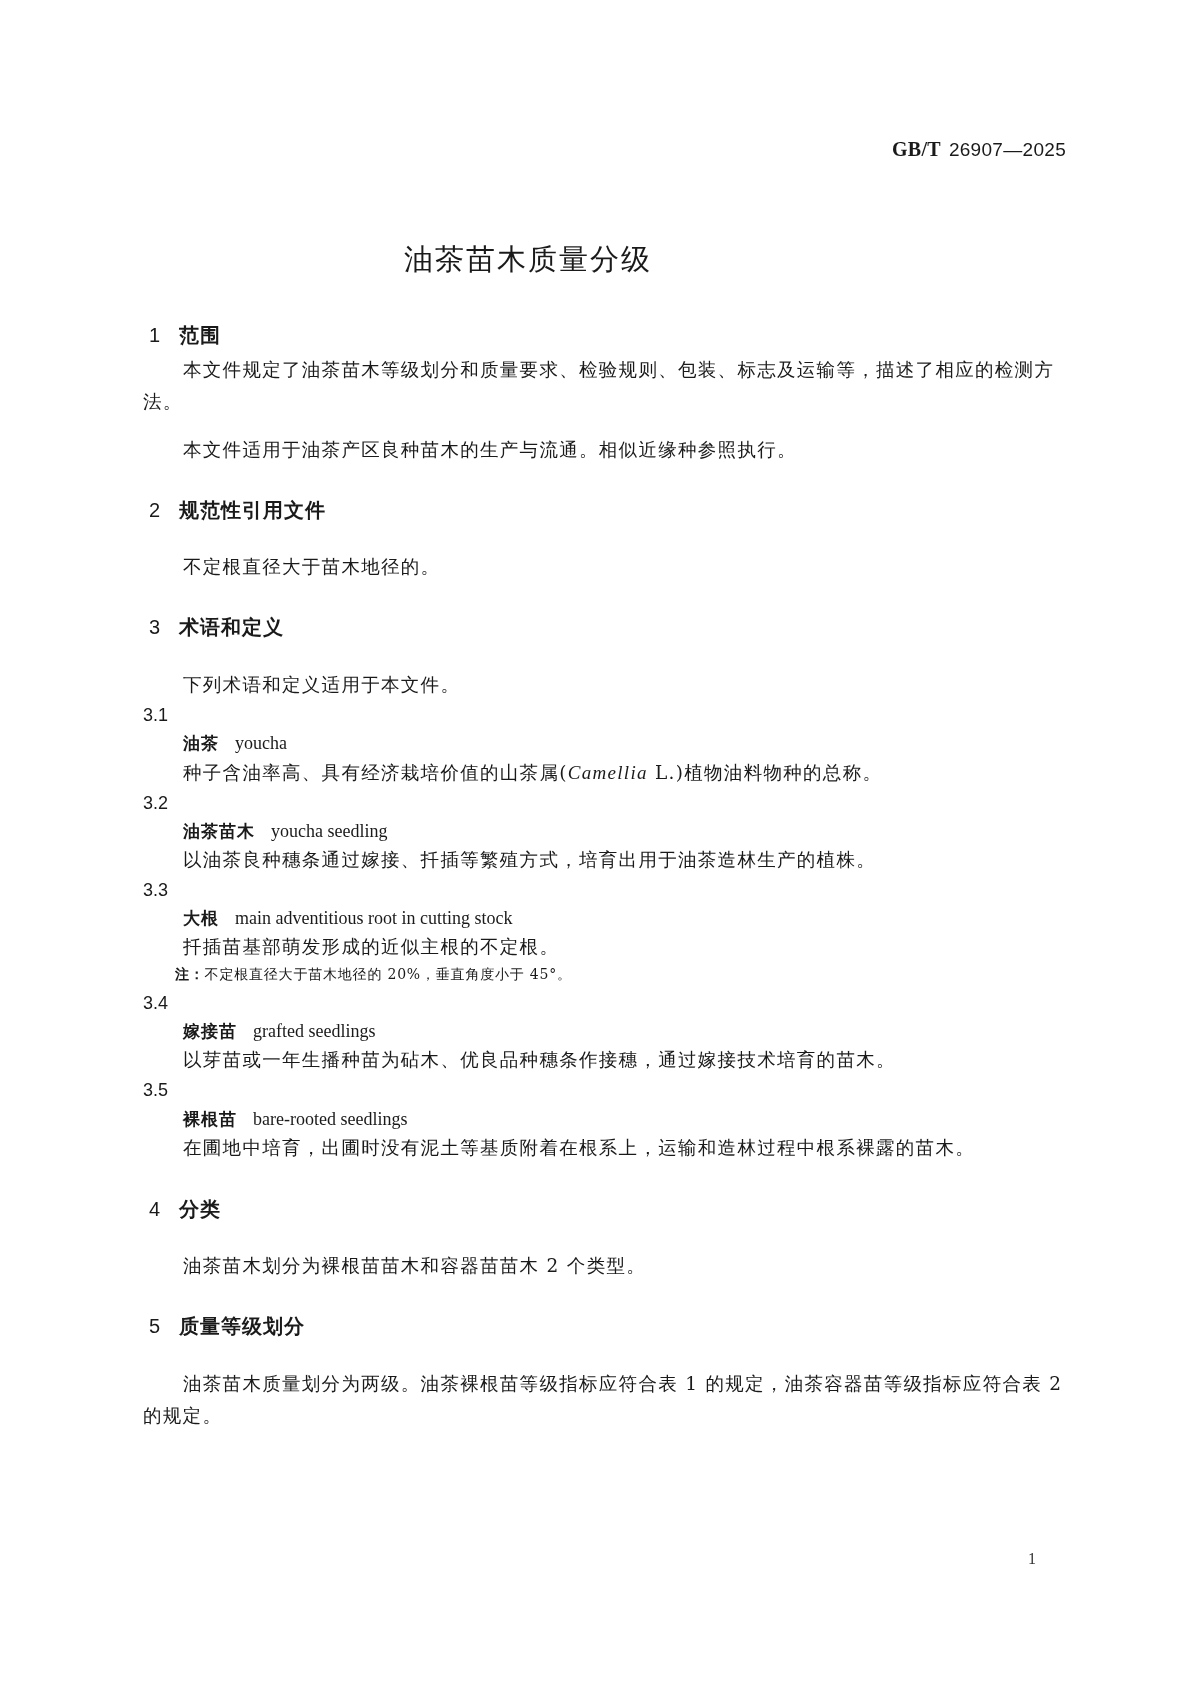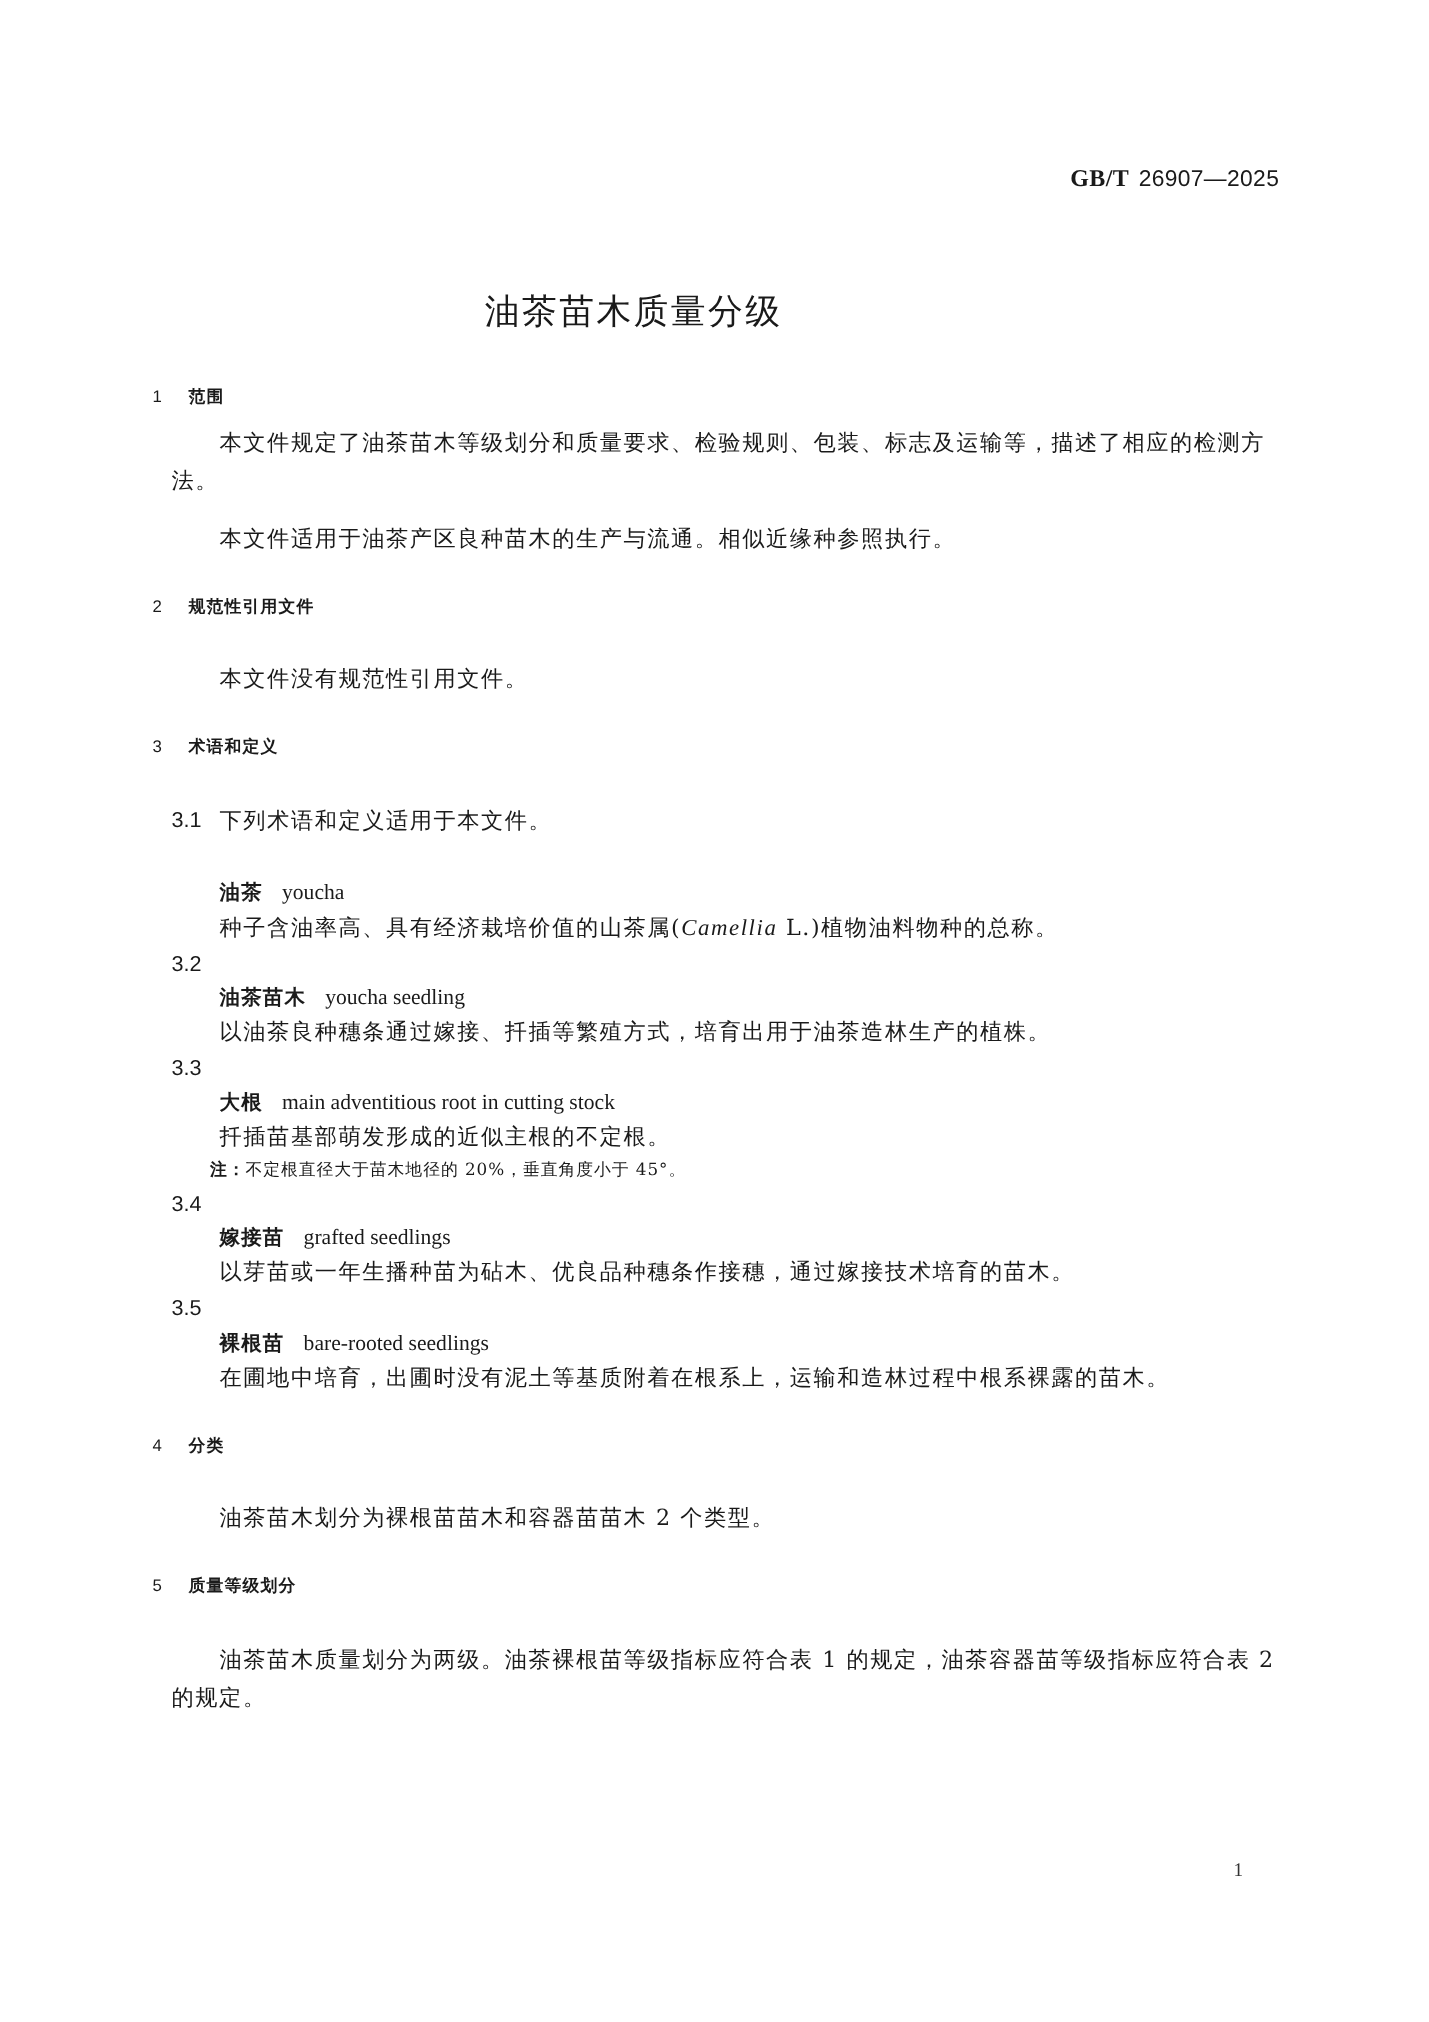--- a/index.html
+++ b/index.html
@@ -14,22 +14,22 @@
     font-size: 19px; letter-spacing: 0.3px;
   }
   .std-code .gbt { font-family: "Liberation Serif", serif; font-weight: bold; font-size: 20px; }
   .std-code .num { font-family: "Liberation Sans", sans-serif; font-size: 19px; margin-left: 8px; }
   .doc-title {
     left: 0; width: 1056px; top: 240px; text-align: center;
     font-family: "DejaVu Sans", sans-serif; font-size: 29px; letter-spacing: 2px;
     font-weight: 500;
   }
   .sec-head {
-    left: 127px;
-    font-family: "DejaVu Sans", sans-serif; font-size: 14px; font-weight: bold; letter-spacing: 1px;
+    left: 149px;
+    font-family: "DejaVu Sans", sans-serif; font-size: 20px; font-weight: bold; letter-spacing: 1px;
   }
   .sec-head .num { font-weight: normal; display: inline-block; width: 30px; font-family: "Liberation Sans", sans-serif; }
   .para {
     font-size: 18.5px; line-height: 32px; letter-spacing: 1.3px;
   }
   .p-indent { left: 143px; width: 935px; white-space: normal; text-indent: 40px; }
   .p-line { left: 183px; }
   .term-num {
     left: 143px; font-family: "Liberation Sans", sans-serif; font-size: 18px;
   }
@@ -55,28 +55,28 @@
 
 <div class="abs sec-head" style="top:322px;">
   <span class="num">1</span><span>范围</span>
 </div>
 <div class="abs para p-indent" style="top:354px;">本文件规定了油茶苗木等级划分和质量要求、检验规则、包装、标志及运输等，描述了相应的检测方法。</div>
 <div class="abs para p-line" style="top:434px;">本文件适用于油茶产区良种苗木的生产与流通。相似近缘种参照执行。</div>
 
 <div class="abs sec-head" style="top:497px;">
   <span class="num">2</span><span>规范性引用文件</span>
 </div>
-<div class="abs para p-line" style="top:551px;">本文件没有规范性引用文件。</div>
+<div class="abs para p-line" style="top:551px;">不定根直径大于苗木地径的。</div>
 
 <div class="abs sec-head" style="top:614px;">
   <span class="num">3</span><span>术语和定义</span>
 </div>
 <div class="abs para p-line" style="top:669px;">下列术语和定义适用于本文件。</div>
 
-<div class="abs term-num" style="top:673px;">3.1</div>
+<div class="abs term-num" style="top:705px;">3.1</div>
 <div class="abs term-head" style="top:732px;">
   <span class="zh">油茶</span><span class="en">youcha</span>
 </div>
 <div class="abs term-def" style="top:760px;"><span>种子含油率高、具有经济栽培价值的山茶属(</span><i>Camellia</i><span> L.)植物油料物种的总称。</span></div>
 
 <div class="abs term-num" style="top:793px;text-align:right;">3.2</div>
 <div class="abs term-head" style="top:820px;">
   <span class="zh">油茶苗木</span><span class="en">youcha seedling</span>
 </div>
 <div class="abs term-def" style="top:847px;">以油茶良种穗条通过嫁接、扦插等繁殖方式，培育出用于油茶造林生产的植株。</div>

